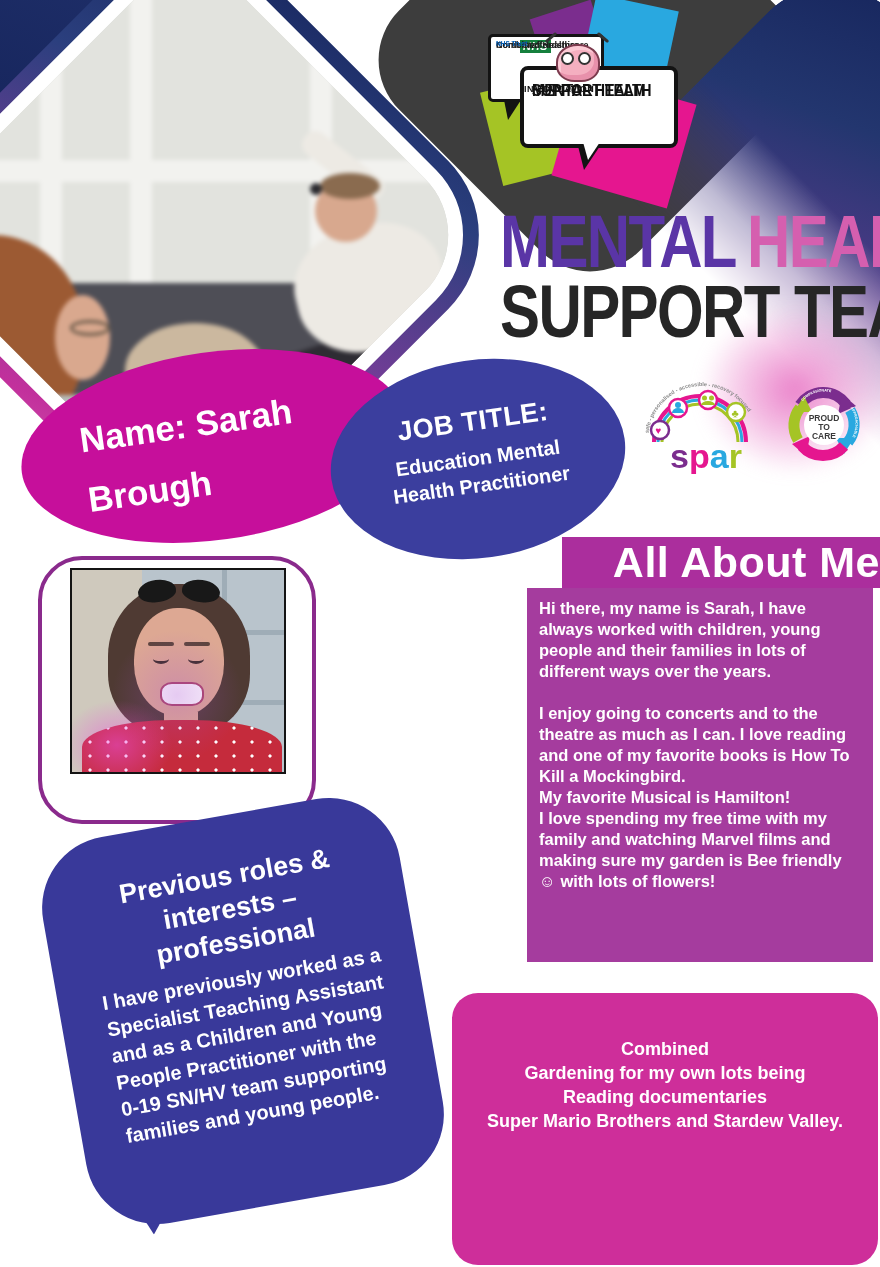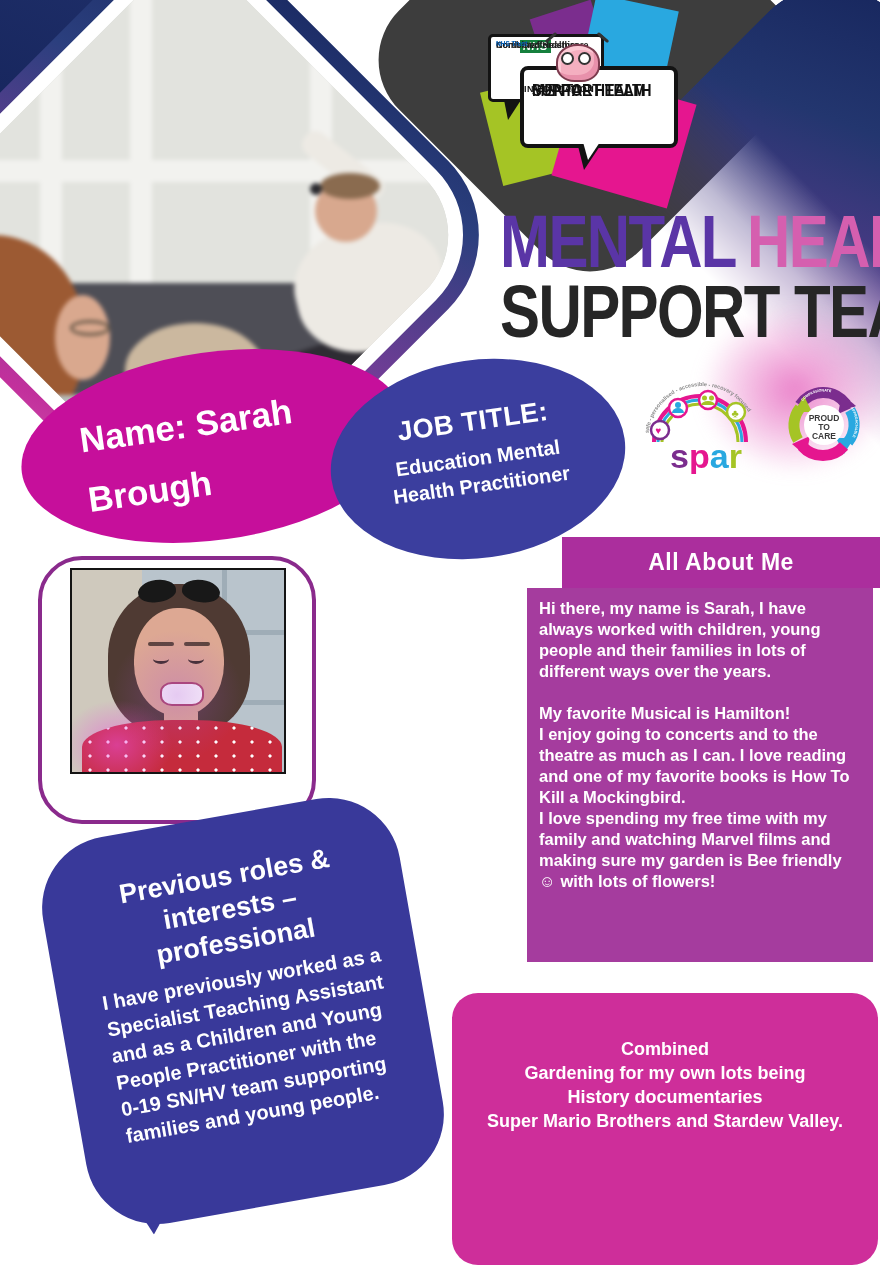--- a/index.html
+++ b/index.html
@@ -118,21 +118,21 @@
   .s-eye{width:16px;height:7px;border-bottom:3px solid #3A2C26;border-radius:0 0 50% 50%;top:84px;}
   .s-eye.l{left:81px;} .s-eye.r{left:116px;}
   .s-smile{left:88px;top:112px;width:40px;height:20px;background:#fff;border:2px solid #A46; border-radius:12px/10px;}
   .s-top{left:10px;top:150px;width:200px;height:60px;background:#C52B3C;border-radius:45% 45% 0 0;
     background-image:radial-gradient(circle 2px at 8px 8px,#fff 1.2px,transparent 2px);background-size:18px 14px;}
   .s-neck{left:92px;top:142px;width:34px;height:16px;background:#DDA893;}
   .s-glow{left:-10px;top:130px;width:110px;height:90px;background:radial-gradient(closest-side,rgba(235,80,220,.55),transparent);}
 
   
   .aam-head{position:absolute;left:562px;top:537px;width:318px;height:51px;background:#AB2E9D;
-    color:#fff;text-align:center;font-weight:800;font-size:23px;line-height:51px;letter-spacing:.5px;z-index:3;}
+    color:#fff;text-align:right;font-weight:800;font-size:43px;line-height:51px;letter-spacing:.5px;z-index:3;}
   .aam-body{position:absolute;left:527px;top:588px;width:346px;height:374px;background:#A53C9E;
     color:#fff;font-weight:700;font-size:16.5px;line-height:21px;padding:10px 12px;box-sizing:border-box;z-index:2;}
   .aam-body p{margin:0 4px 21px 0;}
   .aam-body p.tight{margin:0;}
 
   
   .roles-tail{position:absolute;left:126px;top:1182px;width:56px;height:52px;background:#39399A;
     clip-path:polygon(5% 0,100% 25%,40% 100%);transform:rotate(-12deg);z-index:2;}
   .roles{position:absolute;left:62px;top:815px;width:362px;height:392px;background:#39399A;border-radius:72px;
     transform:rotate(-10deg);color:#fff;z-index:3;box-sizing:border-box;padding:44px 34px 0 44px;}
@@ -301,35 +301,35 @@
         <div class="s-eye r"></div>
       <div class="s-smile"></div>
       <div class="s-tint"></div>
       <div class="s-glow"></div>
     </div>
   </div>
 
   <div class="aam-head">All About Me</div>
   <div class="aam-body">
     <p> Hi there, my name is Sarah, I have always worked with children, young people and their families in lots of different ways over the years.</p>
+    <p class="tight">I enjoy going to concerts and to the theatre as much as I can.  I love reading and one of my favorite books is How To Kill a Mockingbird.</p>
     <p class="tight">My favorite Musical is Hamilton!</p>
-    <p class="tight">I enjoy going to concerts and to the theatre as much as I can.  I love reading and one of my favorite books is How To Kill a Mockingbird.</p>
     <p class="tight">I love spending my free time with my family and watching Marvel films and making sure my garden is Bee friendly ☺ with lots of flowers!</p>
   </div>
 
   <div class="roles-tail"></div>
   <div class="roles">
     <div class="roles-head">
       <div>Previous roles &amp;</div>
       <div>interests –</div>
       <div>professional</div>
     </div>
     <div class="roles-body">I have previously worked as a Specialist Teaching Assistant and as a Children and Young People Practitioner with the 0-19 SN/HV team supporting families and young people.</div>
   </div>
 
   <div class="things">
     <div>Combined</div>
     <div>Gardening for my own lots being</div>
-    <div>History documentaries</div>
+    <div>Reading documentaries</div>
     <div>Super Mario Brothers and Stardew Valley.</div>
   </div>
 
 </div>
 
 </body></html>

